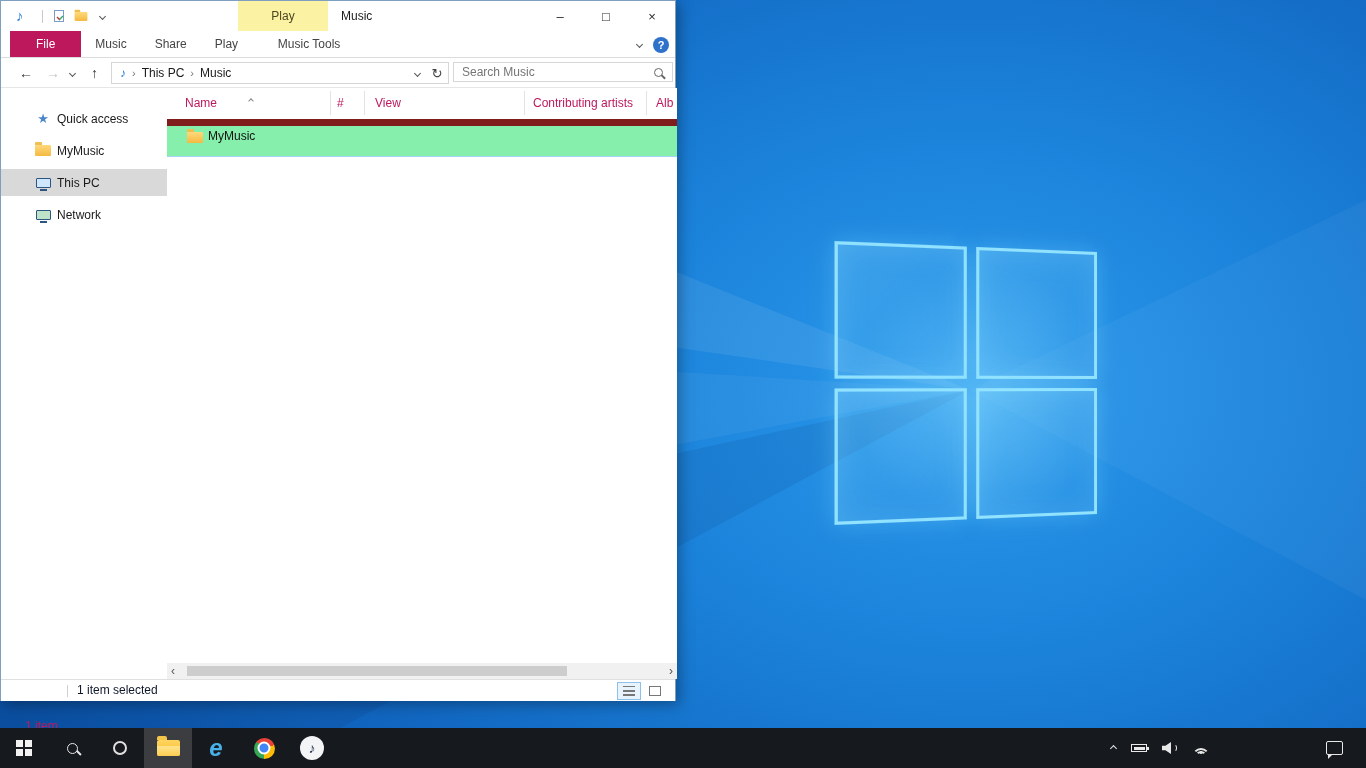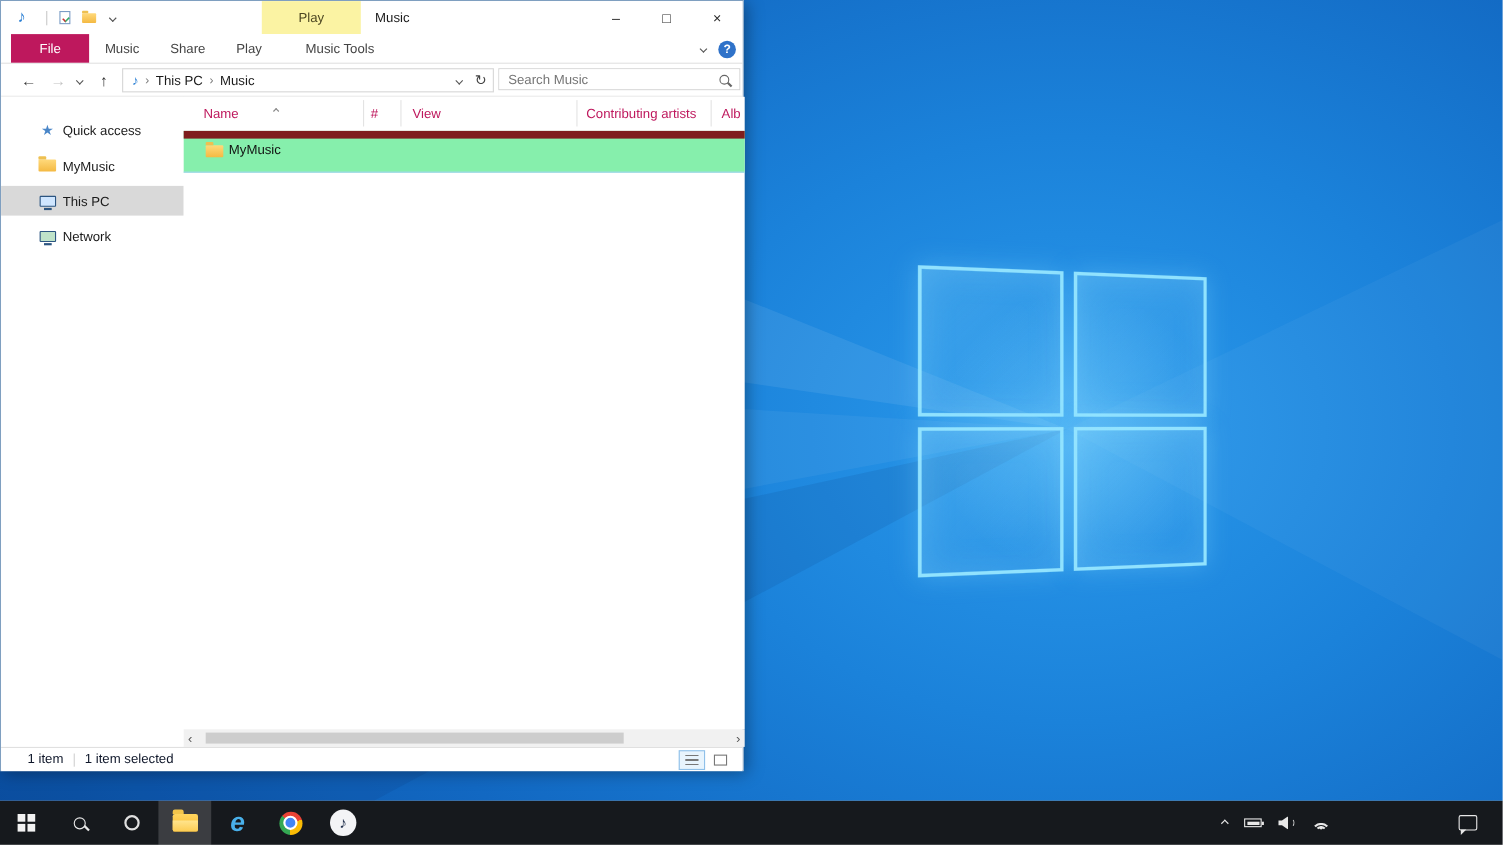--- a/index.html
+++ b/index.html
@@ -94,21 +94,21 @@
     border-top:7px solid #7f1d1d; border-bottom:1px solid #a5d4f5; }
   .file-row .folder-ico { position:absolute; left:20px; top:6px; }
   .file-row .fname { position:absolute; left:41px; line-height:21px; color:#111; }
 
   .hscroll { position:absolute; left:166px; top:662px; width:510px; height:16px; background:#f1f1f1; }
   .hs-arrow { position:absolute; top:0; line-height:16px; font-size:12px; color:#555; }
   .hs-left { left:4px; } .hs-right { right:4px; }
   .hs-thumb { position:absolute; left:20px; top:3px; width:380px; height:10px; background:#cdcdcd; }
 
   .statusbar { position:absolute; left:0; top:678px; right:0; height:22px; background:#fff; border-top:1px solid #e0e0e0; }
-  .st-count { position:absolute; left:24px; line-height:21px; color:#0f172a; }
+  .st-count { position:absolute; left:24px; line-height:21px; color:#be185d;margin-top:36px; }
   .st-div { position:absolute; left:66px; top:5px; width:1px; height:12px; background:#d0d0d0; }
   .st-sel { position:absolute; left:76px; line-height:21px; color:#0f172a; }
   .viewbtn { position:absolute; top:2px; width:24px; height:18px; display:flex; align-items:center; justify-content:center; border:1px solid transparent; }
   .viewbtn.details { right:34px; border-color:#8fc0e9; background:#e8f4fd; }
   .viewbtn.thumbs { right:8px; }
   .vi-lines { width:12px; height:10px; background:repeating-linear-gradient(to bottom,#777 0 1.5px, transparent 1.5px 4.2px); }
   .vi-rect { width:12px; height:10px; border:1.5px solid #777; }
 
   
   .taskbar { position:absolute; left:0; bottom:0; width:1366px; height:40px; background:#16191d; z-index:50; display:flex; }

